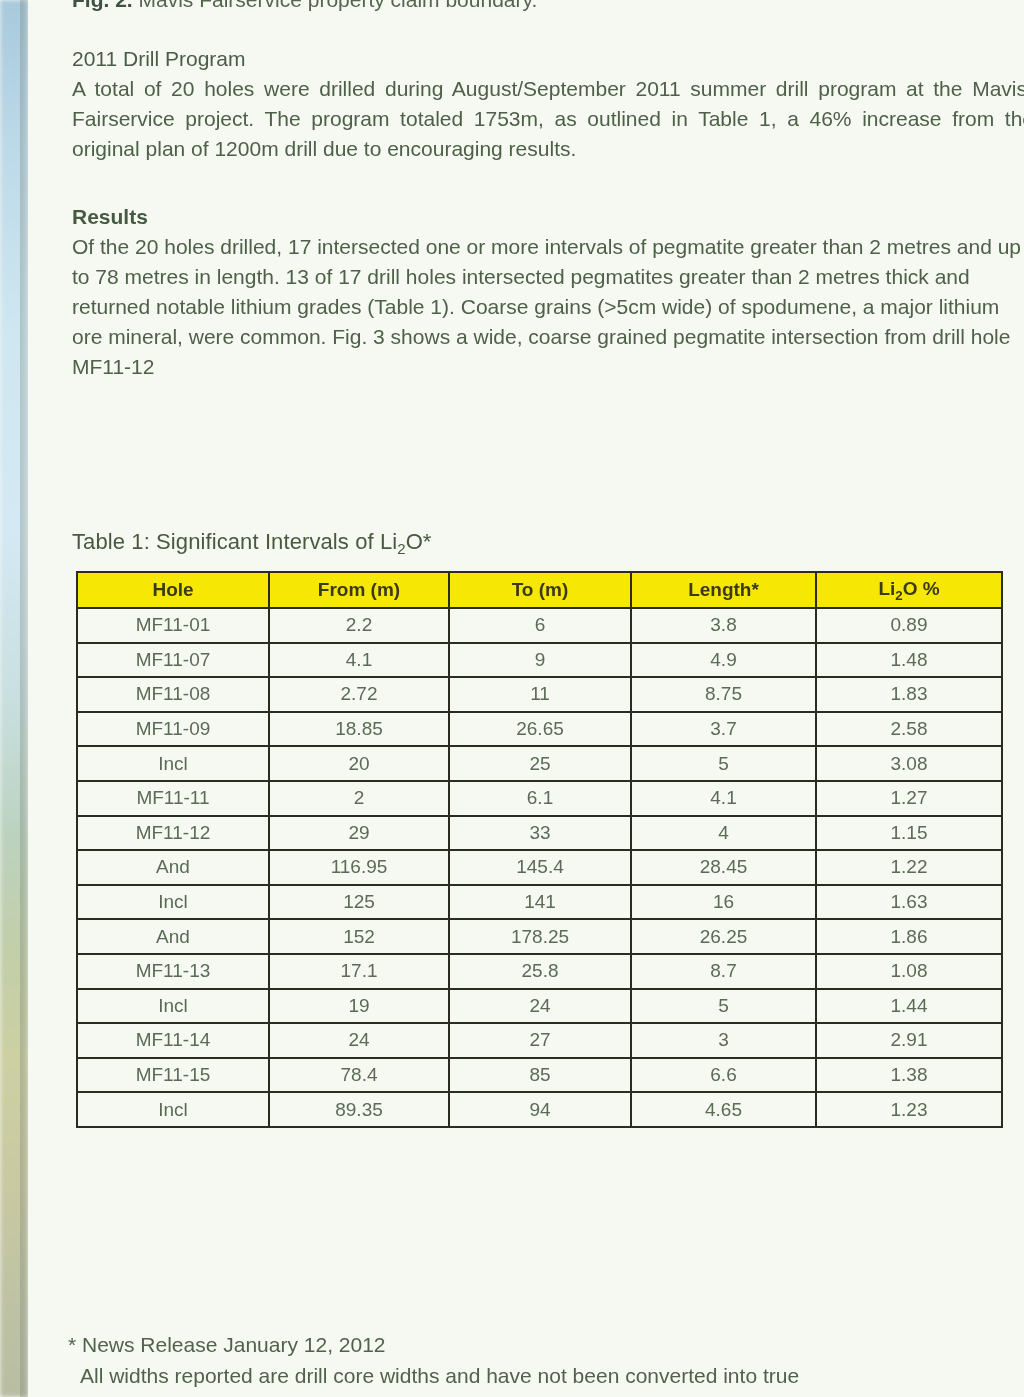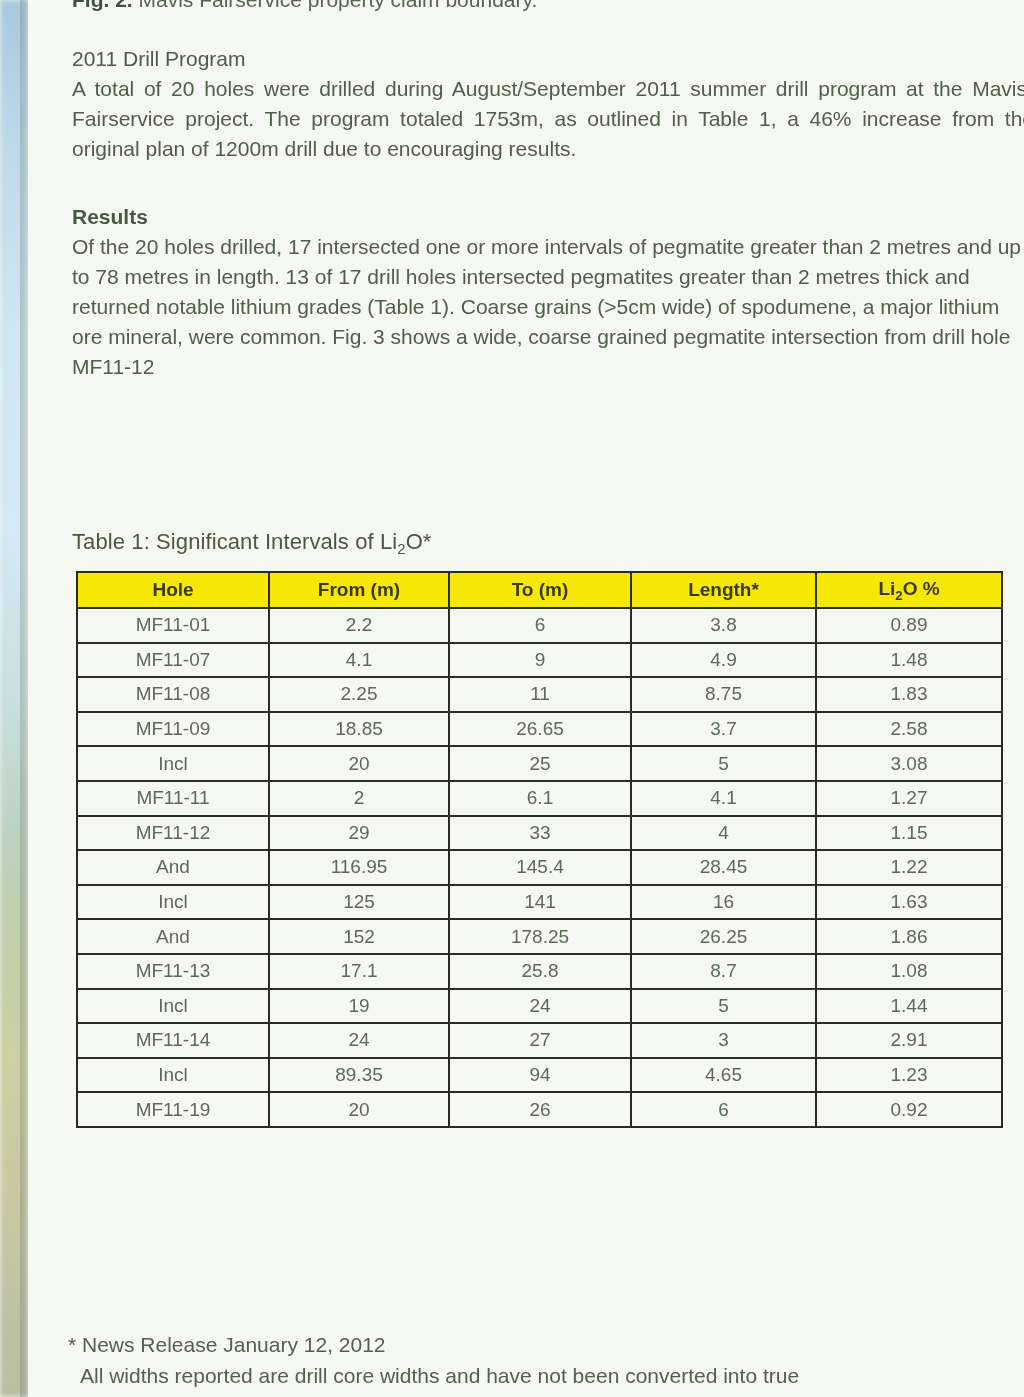--- a/index.html
+++ b/index.html
@@ -191,21 +191,21 @@
         </tr>
         <tr>
           <td>MF11-07</td>
           <td>4.1</td>
           <td>9</td>
           <td>4.9</td>
           <td>1.48</td>
         </tr>
         <tr>
           <td>MF11-08</td>
-          <td>2.25</td>
+          <td>2.72</td>
           <td>11</td>
           <td>8.75</td>
           <td>1.83</td>
         </tr>
         <tr>
           <td>MF11-09</td>
           <td>18.85</td>
           <td>26.65</td>
           <td>3.7</td>
           <td>2.58</td>
@@ -267,33 +267,33 @@
           <td>1.44</td>
         </tr>
         <tr>
           <td>MF11-14</td>
           <td>24</td>
           <td>27</td>
           <td>3</td>
           <td>2.91</td>
         </tr>
         <tr>
+          <td>MF11-15</td>
+          <td>78.4</td>
+          <td>85</td>
+          <td>6.6</td>
+          <td>1.38</td>
+        </tr>
+        <tr>
           <td>Incl</td>
           <td>89.35</td>
           <td>94</td>
           <td>4.65</td>
           <td>1.23</td>
         </tr>
-        <tr>
-          <td>MF11-19</td>
-          <td>20</td>
-          <td>26</td>
-          <td>6</td>
-          <td>0.92</td>
-        </tr>
       </tbody>
   </table>
 
   <div class="footnotes">
     <div class="ln1">* News Release January 12, 2012</div>
     <div class="ln2">All widths reported are drill core widths and have not been converted into true</div>
     <div class="ln3">widths.</div>
   </div>
 
 </div>

